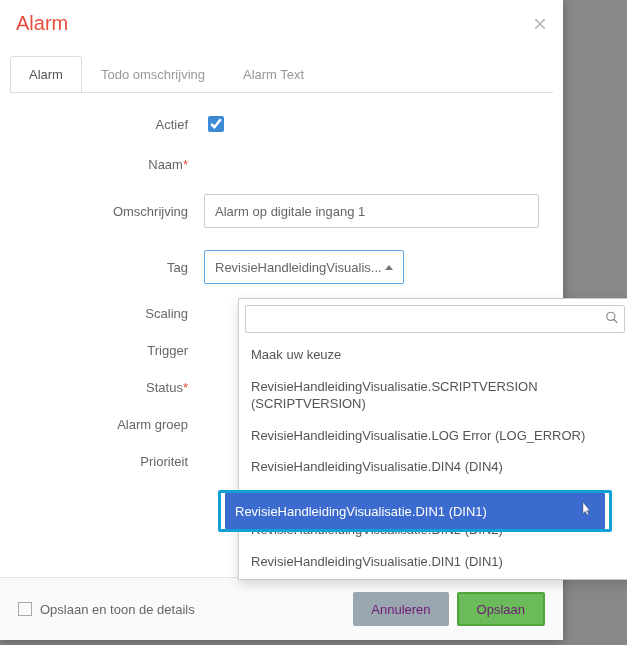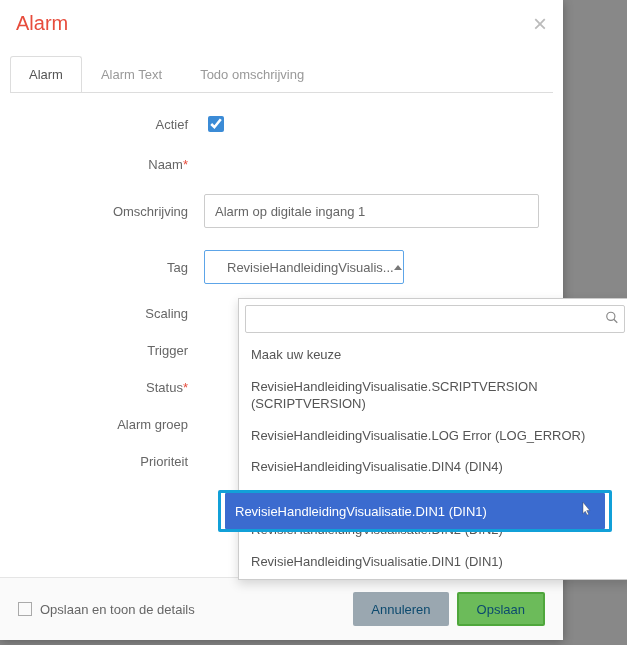--- a/index.html
+++ b/index.html
@@ -96,21 +96,21 @@
   input[type="text"]::placeholder { color: #aaa; }
   .checkbox {
     width: 16px; height: 16px;
     accent-color: #3b8bd6;
   }
   .select-display {
     width: 200px;
     height: 34px;
     border: 1px solid #5da5e8;
     border-radius: 2px;
-    padding: 0 22px;
+    padding: 0 10px;
     display: flex;
     align-items: center;
     justify-content: space-between;
     color: #666;
     cursor: pointer;
     background: #fff;
   }
   .select-caret {
     width: 0; height: 0;
     border-left: 4px solid transparent;
@@ -198,21 +198,21 @@
   }
   .footer-right {
     display: flex;
     gap: 8px;
   }
   .btn {
     height: 34px;
     padding: 0 18px;
     border: none;
     border-radius: 2px;
-    color: #0c4a6e;
+    color: #701a75;
     cursor: pointer;
     font-size: 13px;
   }
   .btn-cancel { background: #9aa7b0; }
   .btn-save { background: #6cbb5a; border: 2px solid #4fa73c; }
   .footer-cb {
     width:14px; height:14px;
     border:1px solid #aaa;
     display:inline-block;
   }
@@ -226,22 +226,22 @@
 
 <div class="modal">
 
   <div class="modal-header">
     <div class="modal-title">Alarm</div>
     <div class="close-x">×</div>
   </div>
 
   <div class="tabs">
     <div class="tab active">Alarm</div>
+    <div class="tab">Todo omschrijving</div>
     <div class="tab">Alarm Text</div>
-    <div class="tab">Todo omschrijving</div>
   </div>
   <div class="tab-border"></div>
 
   <div class="form">
 
     <div class="form-row">
       <div class="form-label">Actief</div>
       <div class="form-control">
         <input type="checkbox" class="checkbox" checked="" style="">
       </div>

